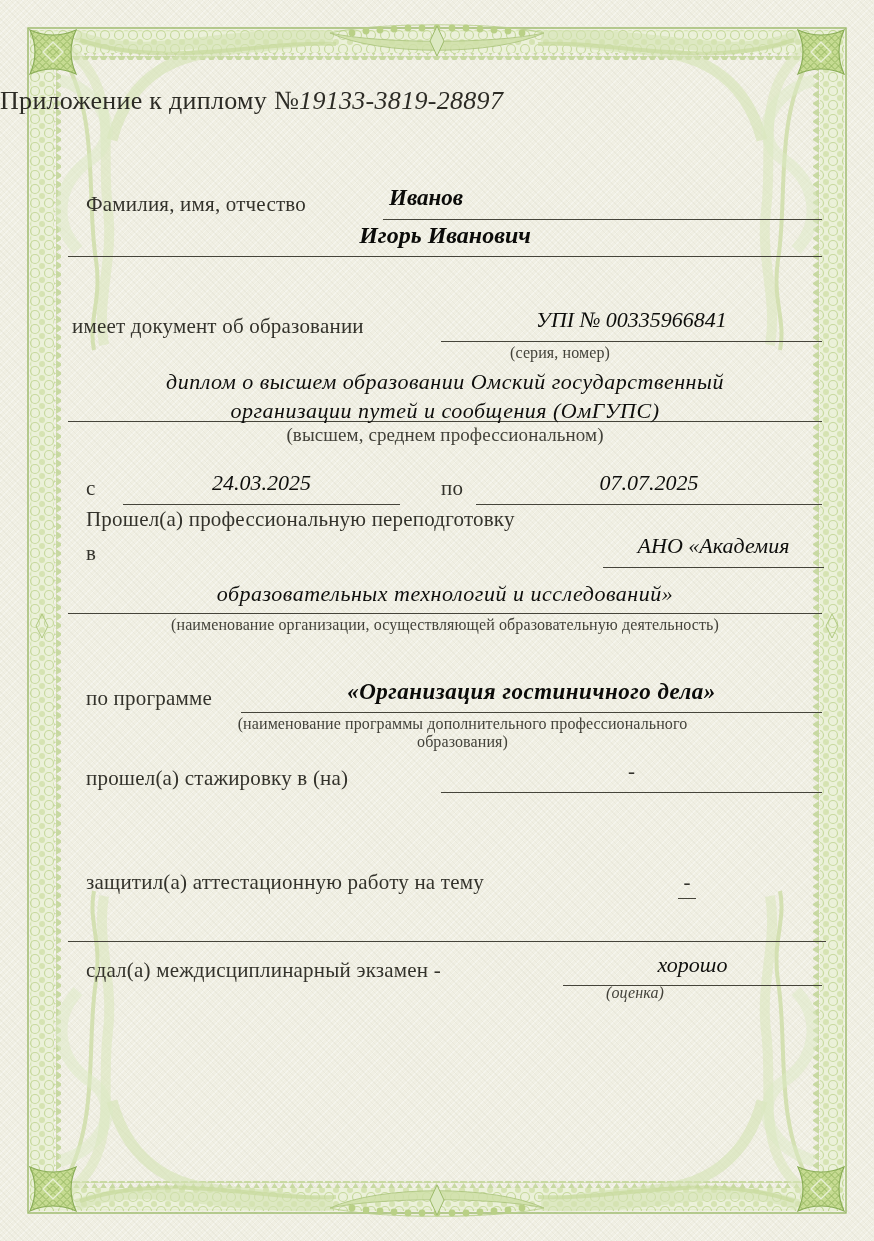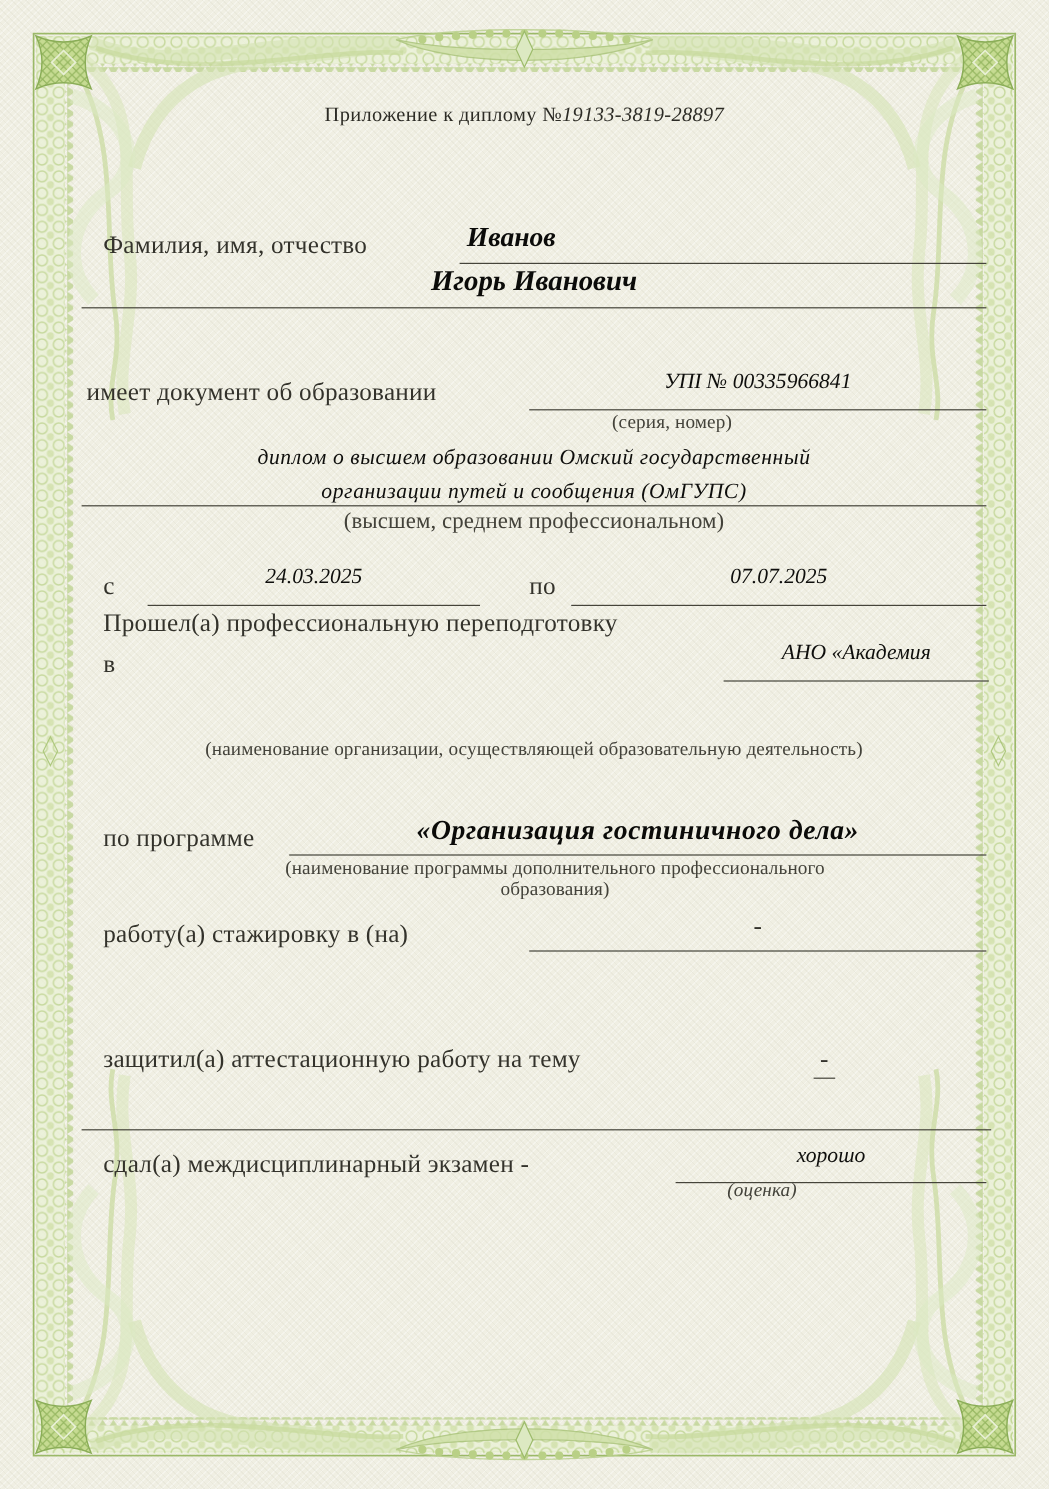--- a/index.html
+++ b/index.html
@@ -7,24 +7,24 @@
   .page{
     position:relative;width:874px;height:1241px;overflow:hidden;
     background-color:#f0efe3;
     background-image:
       repeating-linear-gradient(45deg, rgba(178,176,152,.10) 0 1px, rgba(0,0,0,0) 1px 4px),
       repeating-linear-gradient(135deg, rgba(255,255,255,.35) 0 1px, rgba(0,0,0,0) 1px 4px);
   }
   .frame{position:absolute;left:0;top:0;pointer-events:none;}
   .abs{position:absolute;}
   .label{font-size:21px;color:#33322b;letter-spacing:.2px;}
-  .title{width:100%;text-align:center;font-size:17px;color:#2c2b25;letter-spacing:.3px;}
+  .title{width:100%;text-align:left;font-size:26px;color:#2c2b25;letter-spacing:.3px;}
   .title .num{font-style:italic;}
   .fill-line{border-bottom:1.5px solid #45443a;}
-  .value{font-style:italic;font-size:18px;color:#0e0e0c;}
+  .value{font-style:italic;font-size:22px;color:#0e0e0c;}
   .value-bold{font-style:italic;font-weight:bold;font-size:23px;color:#0b0b09;}
   .center{text-align:center;}
   .caption{font-size:16px;color:#43423a;text-align:center;letter-spacing:.1px;}
   .ls{letter-spacing:.5px;}
 </style>
 </head>
 <body>
 
 <div class="page">
 
@@ -145,29 +145,32 @@
   <div class="abs label" style="left:441px;top:476px;">по</div>
   <div class="abs fill-line center" style="left:476px;right:52px;top:470px;height:34px;">
     <span class="value">07.07.2025</span>
   </div>
 
   <div class="abs label" style="left:86px;top:507px;">Прошел(а) профессиональную переподготовку</div>
   <div class="abs label" style="left:86px;top:541px;">в</div>
   <div class="abs fill-line center" style="left:603px;right:50px;top:533px;height:34px;">
     <span class="value">АНО «Академия</span>
   </div>
+  <div class="abs fill-line center" style="left:68px;right:52px;top:581px;height:32px;">
+    <span class="value ls">образовательных технологий и исследований»</span>
+  </div>
   <div class="abs caption" style="left:68px;right:52px;top:616px;">(наименование организации, осуществляющей образовательную деятельность)</div>
 
   <div class="abs label" style="left:86px;top:686px;">по программе</div>
   <div class="abs fill-line center" style="left:241px;right:52px;top:679px;height:33px;">
     <span class="value-bold ls">«Организация гостиничного дела»</span>
   </div>
   <div class="abs caption" style="left:235px;width:455px;top:715px;">(наименование программы дополнительного профессионального образования)</div>
 
-  <div class="abs label" style="left:86px;top:766px;">работу(а) стажировку в (на)</div>
+  <div class="abs label" style="left:86px;top:766px;">прошел(а) стажировку в (на)</div>
   <div class="abs fill-line center" style="left:441px;right:52px;top:759px;height:33px;">
     <span class="label">-</span>
   </div>
 
   <div class="abs label" style="left:86px;top:870px;">защитил(а) аттестационную работу на тему</div>
   <div class="abs fill-line center" style="left:678px;width:18px;top:870px;height:28px;">
     <span class="label">-</span>
   </div>
   <div class="abs fill-line" style="left:68px;right:48px;top:910px;height:31px;"></div>
 

